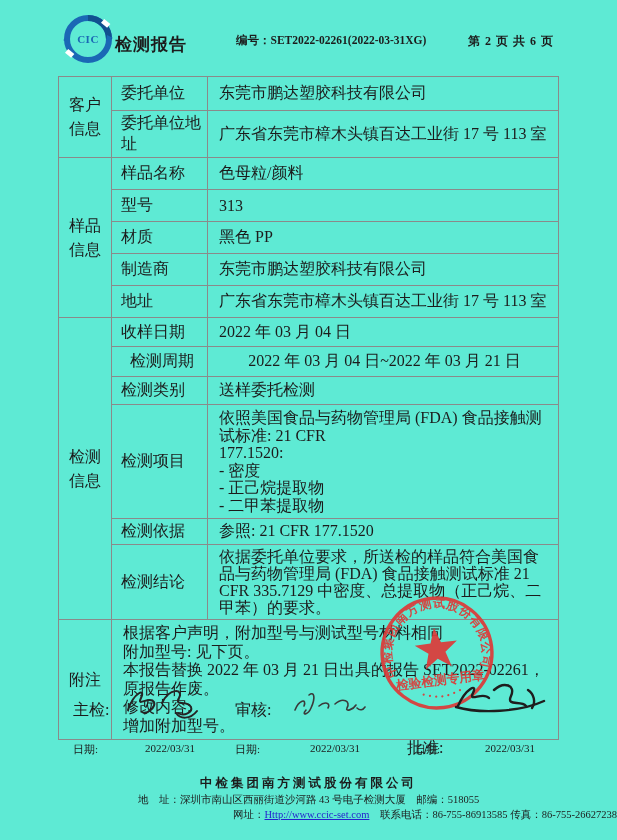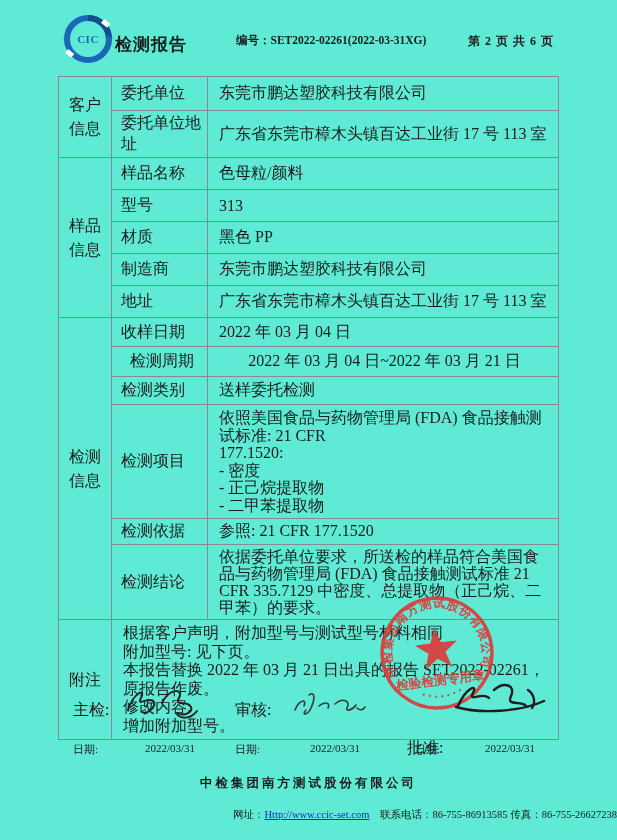--- a/index.html
+++ b/index.html
@@ -196,17 +196,18 @@
   </svg>
 
   <span class="date-label" style="left:73px;">日期:</span>
   <span class="date-value" style="left:145px;">2022/03/31</span>
   <span class="date-label" style="left:235px;">日期:</span>
   <span class="date-value" style="left:310px;">2022/03/31</span>
   <span class="date-label" style="left:415px;">日期:</span>
   <span class="date-value" style="left:485px;">2022/03/31</span>
 
   <div class="ft-company">中检集团南方测试股份有限公司</div>
+  <div class="ft-line ft-addr">地　址：深圳市南山区西丽街道沙河路 43 号电子检测大厦　邮编：518055</div>
   <div class="ft-line ft-web">
     <span>网址：</span><span class="ft-url">Http://www.ccic-set.com</span><span>　联系电话：86-755-86913585  传真：86-755-26627238</span>
   </div>
 
 </div>
 
 </body></html>

